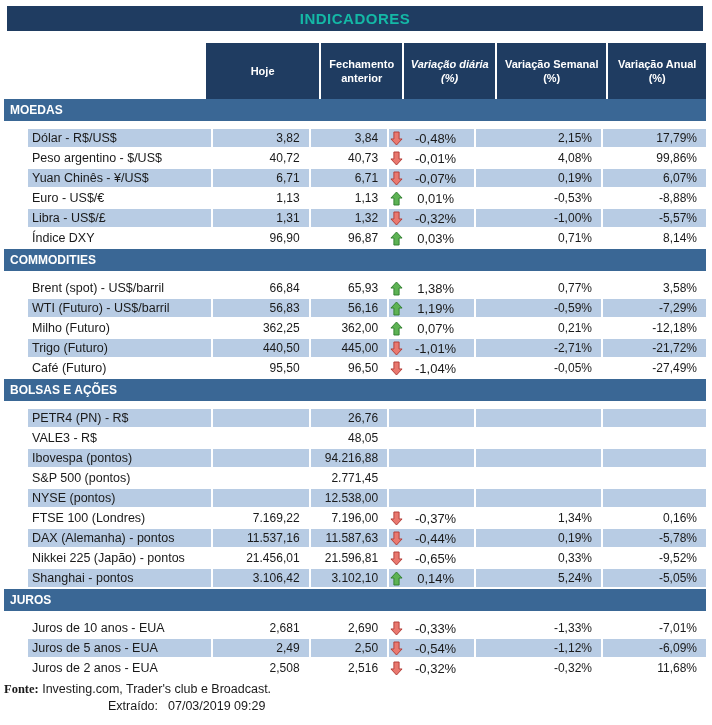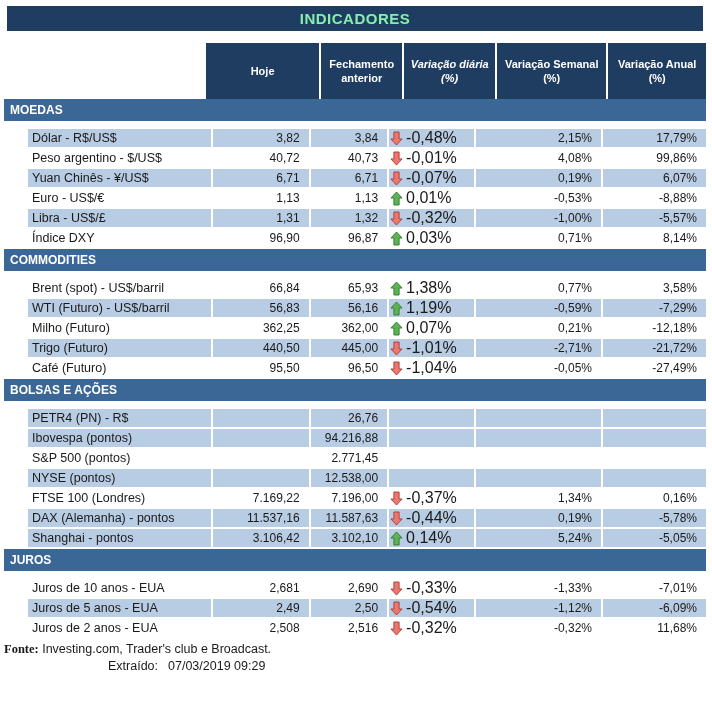--- a/index.html
+++ b/index.html
@@ -13,21 +13,21 @@
   }
   html,body{margin:0;padding:0;}
   body{
     width:712px;height:725px;background:#ffffff;
     font-family:"Liberation Sans", sans-serif;color:var(--text);
     overflow:hidden;
   }
   .page{width:712px;height:725px;box-sizing:border-box;padding:6px 6px 0 4px;}
   .title-bar{
     margin:0 3px;height:25px;background:var(--title-bg);
-    color:#86efac;font-weight:bold;font-size:15px;letter-spacing:.5px;
+    color:#14b8a6;font-weight:bold;font-size:15px;letter-spacing:.5px;
     display:flex;align-items:center;justify-content:center;
   }
   .col-headers{
     margin-top:12px;margin-left:202px;display:flex;gap:2px;height:56px;
   }
   .col-h{
     background:var(--header-bg);color:#ffffff;font-weight:bold;font-size:11px;
     display:flex;align-items:center;justify-content:center;text-align:center;
     line-height:1.3;padding:2px 4px;box-sizing:border-box;
   }
@@ -43,21 +43,21 @@
   }
   .section-spacer{height:6px;}
   .row{display:flex;gap:2px;height:18px;border-bottom:2px solid #ffffff;padding-left:24px;}
   .cell{box-sizing:border-box;font-size:12.5px;display:flex;align-items:center;height:18px;}
   .row.striped .cell{background:var(--stripe);}
   .c-label{width:200px;padding-left:4px;}
   .c-num{justify-content:flex-end;padding-right:9px;font-size:12px;}
   .c-hoje{width:104px;}
   .c-fech{width:83px;}
   .c-diaria{width:93px;padding-left:1px;}
-  .c-diaria .val{flex:1;text-align:left;padding-right:9px;font-size:16px;}
+  .c-diaria .val{flex:1;text-align:center;padding-right:9px;font-size:13px;}
   .c-semanal{width:136px;}
   .c-anual{width:112px;}
   .arrow-slot{width:16px;height:18px;display:flex;align-items:center;justify-content:flex-start;}
   .arrow-slot svg{display:block;}
   .footer{margin-top:2px;font-size:12.5px;line-height:17px;}
   .footer .fonte b{font-weight:bold;font-family:Liberation Serif, serif;}
   .footer .extraido{padding-left:104px;}
   .footer .extraido .sep{display:inline-block;width:10px;}
 </style>
 </head>
@@ -253,20 +253,31 @@
         <div class="cell c-label">PETR4 (PN) - R$</div>
         <div class="cell c-num c-hoje"></div>
         <div class="cell c-num c-fech">26,76</div>
         <div class="cell c-diaria">
           <span class="arrow-slot"></span>
           <span class="val"></span>
         </div>
         <div class="cell c-num c-semanal"></div>
         <div class="cell c-num c-anual"></div>
       </div>
+      <div class="row">
+        <div class="cell c-label">VALE3 - R$</div>
+        <div class="cell c-num c-hoje"></div>
+        <div class="cell c-num c-fech">48,05</div>
+        <div class="cell c-diaria">
+          <span class="arrow-slot"></span>
+          <span class="val"></span>
+        </div>
+        <div class="cell c-num c-semanal"></div>
+        <div class="cell c-num c-anual"></div>
+      </div>
       <div class="row striped">
         <div class="cell c-label">Ibovespa (pontos)</div>
         <div class="cell c-num c-hoje"></div>
         <div class="cell c-num c-fech">94.216,88</div>
         <div class="cell c-diaria">
           <span class="arrow-slot"></span>
           <span class="val"></span>
         </div>
         <div class="cell c-num c-semanal"></div>
         <div class="cell c-num c-anual"></div>
@@ -315,20 +326,35 @@
         <div class="cell c-diaria">
           <span class="arrow-slot">
             <svg width="13" height="15" viewBox="0 0 14 16">
               <polygon points="7,15 1,8.5 4.2,8.5 4.2,1 9.8,1 9.8,8.5 13,8.5" fill="#e9786f" stroke="#b03a35" stroke-width="1"></polygon>
             </svg>
           </span>
           <span class="val">-0,44%</span>
         </div>
         <div class="cell c-num c-semanal">0,19%</div>
         <div class="cell c-num c-anual">-5,78%</div>
+      </div>
+      <div class="row">
+        <div class="cell c-label">Nikkei 225 (Japão) - pontos</div>
+        <div class="cell c-num c-hoje">21.456,01</div>
+        <div class="cell c-num c-fech">21.596,81</div>
+        <div class="cell c-diaria">
+          <span class="arrow-slot">
+            <svg width="13" height="15" viewBox="0 0 14 16">
+              <polygon points="7,15 1,8.5 4.2,8.5 4.2,1 9.8,1 9.8,8.5 13,8.5" fill="#e9786f" stroke="#b03a35" stroke-width="1"></polygon>
+            </svg>
+          </span>
+          <span class="val">-0,65%</span>
+        </div>
+        <div class="cell c-num c-semanal">0,33%</div>
+        <div class="cell c-num c-anual">-9,52%</div>
       </div>
       <div class="row striped">
         <div class="cell c-label">Shanghai - pontos</div>
         <div class="cell c-num c-hoje">3.106,42</div>
         <div class="cell c-num c-fech">3.102,10</div>
         <div class="cell c-diaria">
           <span class="arrow-slot">
             <svg width="13" height="15" viewBox="0 0 14 16">
               <polygon points="7,1 13,7.5 9.8,7.5 9.8,15 4.2,15 4.2,7.5 1,7.5" fill="#5db254" stroke="#2f7d2f" stroke-width="1"></polygon>
             </svg>

